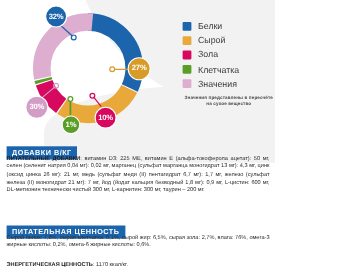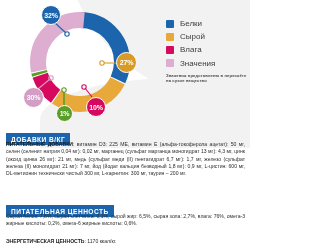--- a/index.html
+++ b/index.html
@@ -30,21 +30,21 @@
   }
   .b32{width:20px;height:20px;left:41px;top:5px;background:#1c64ab;}
   .b27{width:21px;height:21px;left:116px;top:52px;background:#d99b28;}
   .b10{width:20px;height:20px;left:86px;top:97px;background:#d6095e;}
   .b1 {width:17px;height:17px;left:56px;top:105px;background:#5a9e28;}
   .b30{width:21px;height:21px;left:23px;top:87px;background:#d39ec6;}
 
   .leader{position:absolute;pointer-events:none;}
 
   
-  .legend{position:absolute;left:166px;top:19px;width:84px;}
+  .legend{position:absolute;left:166px;top:19px;width:84px;text-align:center;}
   .legend-row{display:flex;align-items:center;margin-bottom:4.2px;height:9px;}
   .swatch{width:8px;height:8px;flex:0 0 8px;margin-right:6px;border-radius:1px;}
   .legend-label{font-size:8px;color:#3c3c3c;line-height:9px;white-space:nowrap;}
   .legend-note{
     margin-top:5px;font-size:4.2px;font-weight:bold;color:#4a4a4a;
     line-height:5.6px;letter-spacing:0.1px;
   }
 
   
   .badge{
@@ -124,21 +124,25 @@
     <div class="legend-row">
       <span class="swatch" style="background:#1c64ab"></span>
       <span class="legend-label">Белки</span>
     </div>
     <div class="legend-row">
       <span class="swatch" style="background:#e9a93a"></span>
       <span class="legend-label">Сырой</span>
     </div>
     <div class="legend-row">
       <span class="swatch" style="background:#d6095e"></span>
-      <span class="legend-label">Влага</span>
+      <span class="legend-label">Зола</span>
+    </div>
+    <div class="legend-row">
+      <span class="swatch" style="background:#5a9e28"></span>
+      <span class="legend-label">Клетчатка</span>
     </div>
     <div class="legend-row">
       <span class="swatch" style="background:#ddaed0"></span>
       <span class="legend-label">Значения</span>
     </div>
     <div class="legend-note">Значения представлены в пересчёте на сухое вещество</div>
   </div>
 
   <div class="sec1">
     <span class="badge">ДОБАВКИ В/КГ</span>

